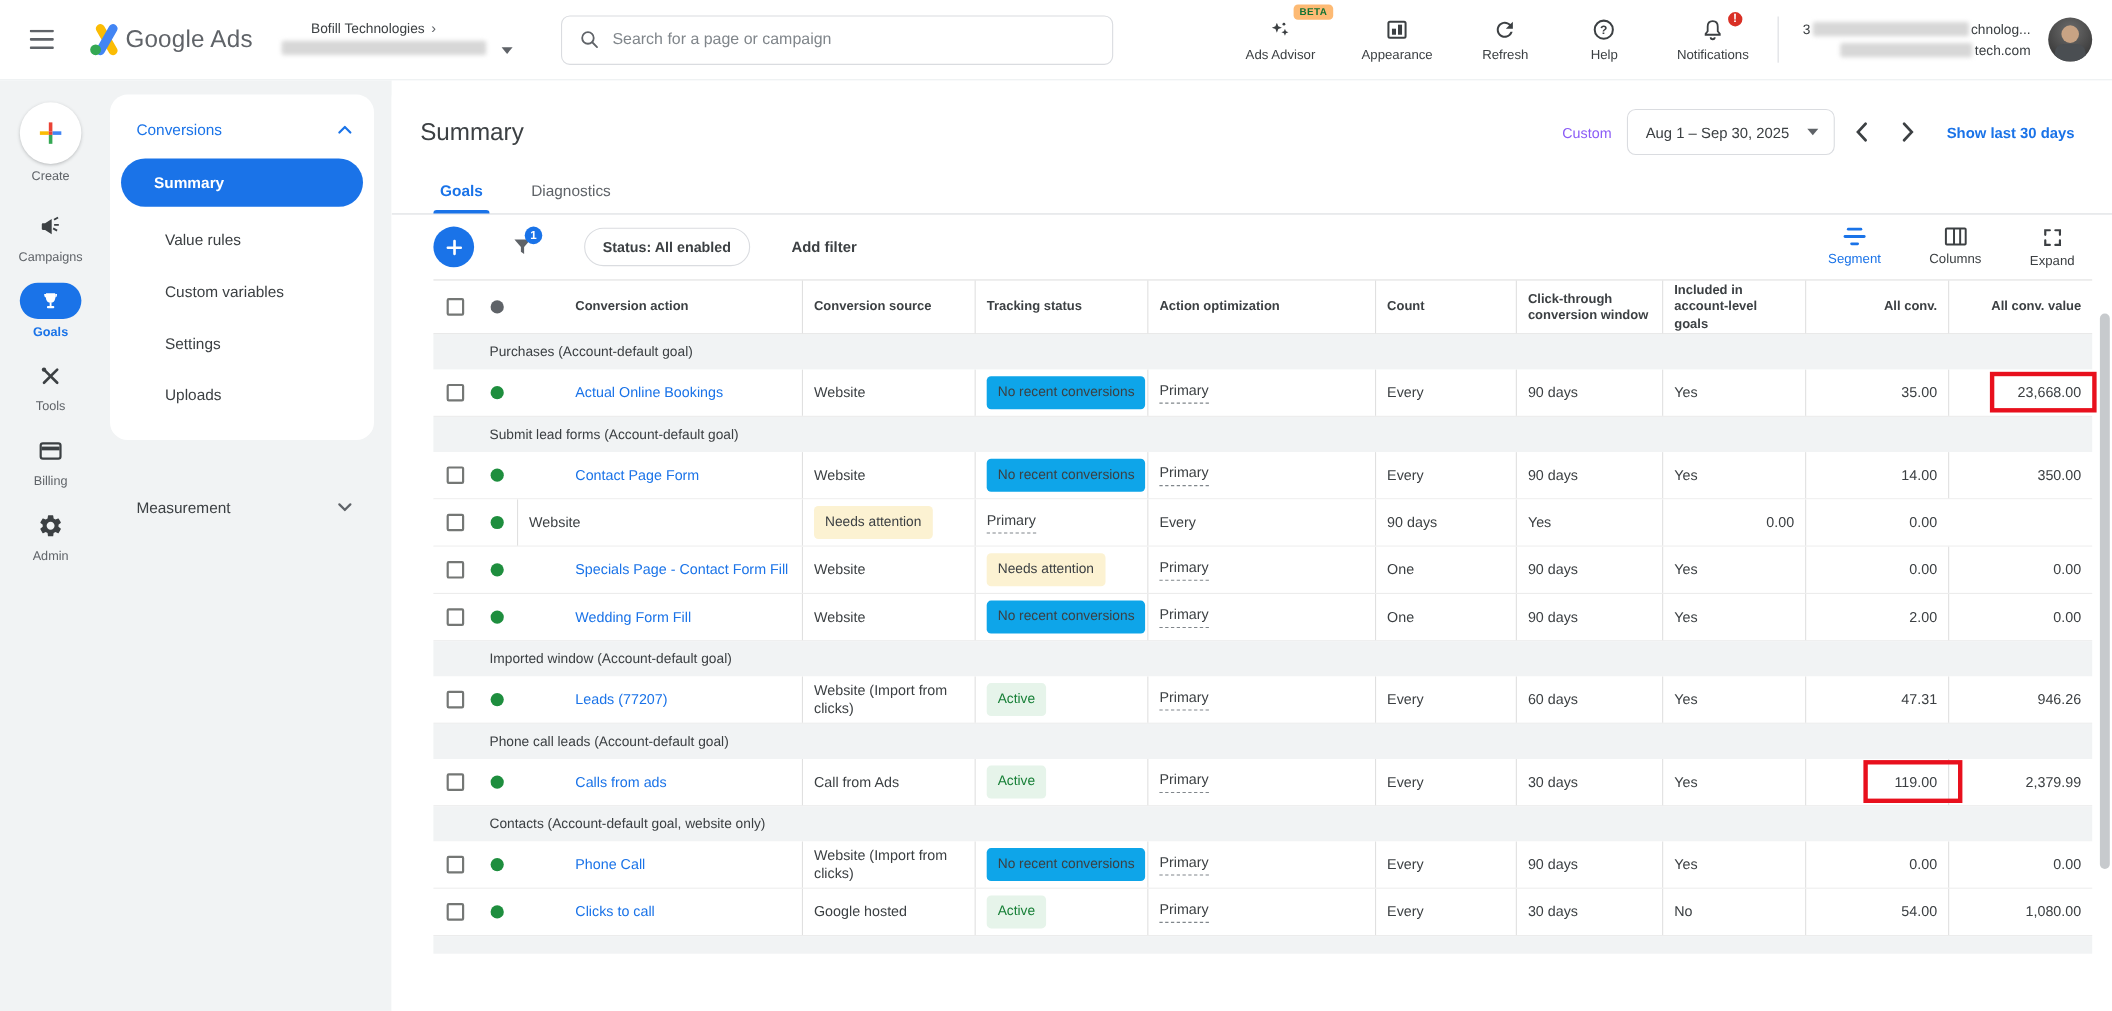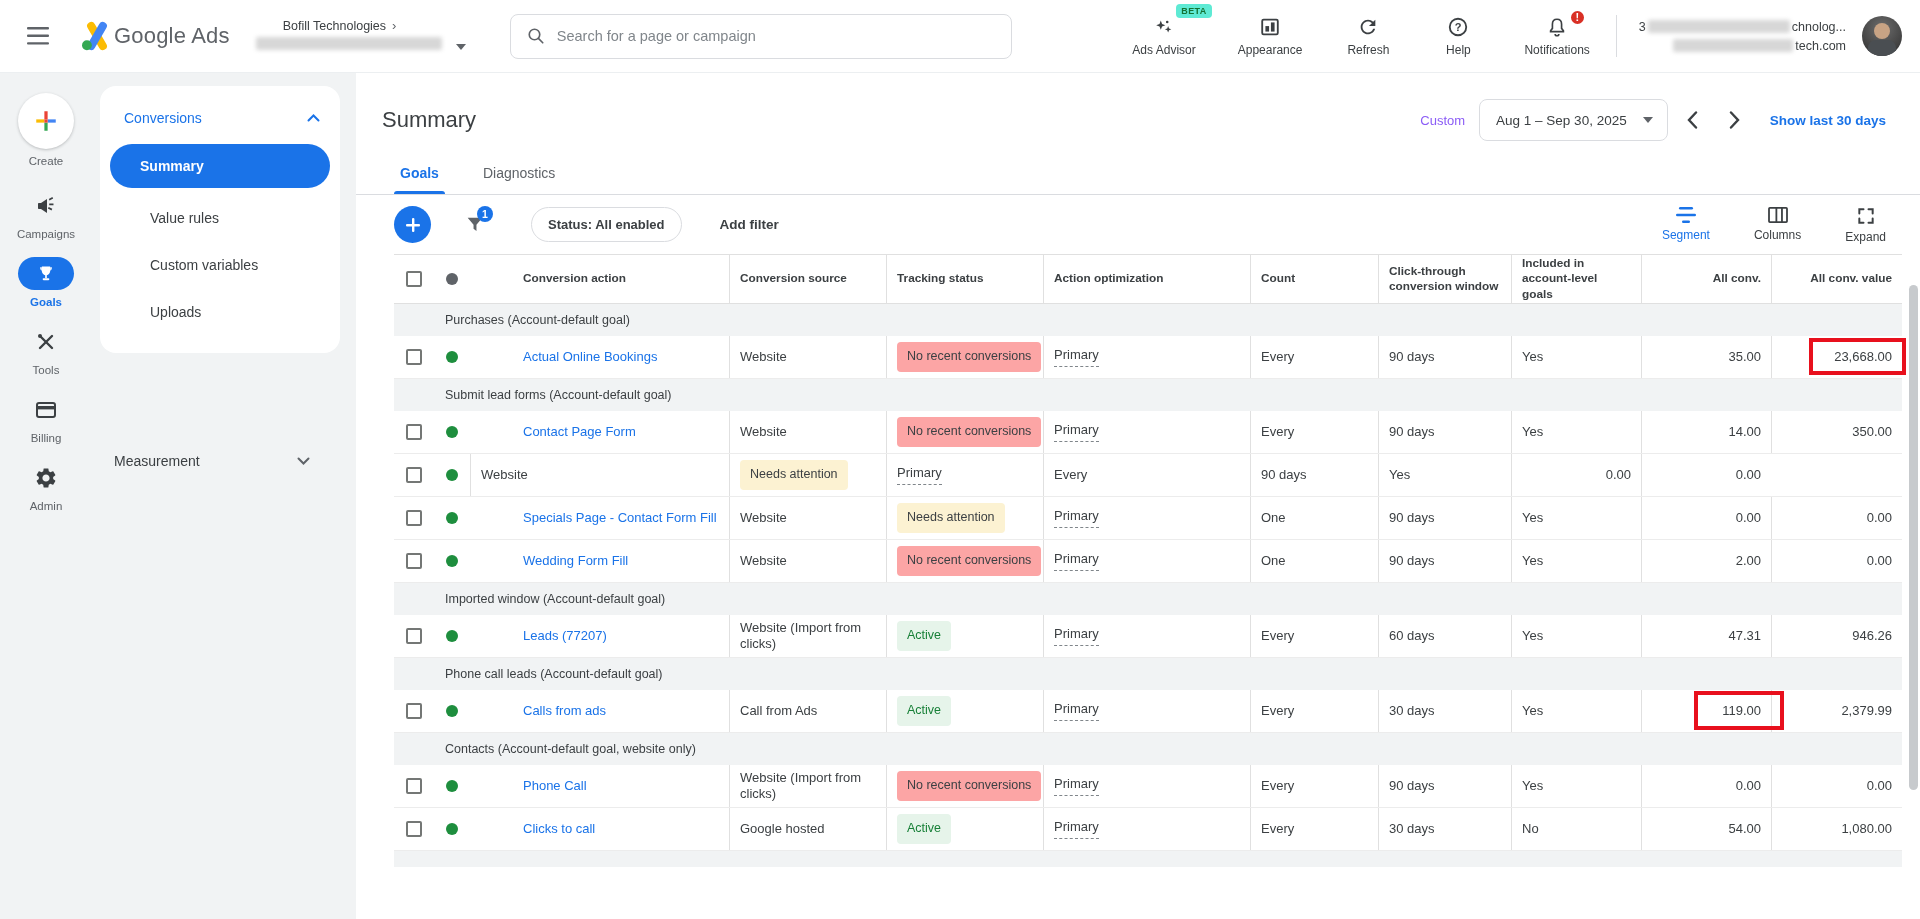--- a/index.html
+++ b/index.html
@@ -28,21 +28,21 @@
   .blurbar{background:#d7d7d7;filter:blur(2px);border-radius:2px;display:inline-block;height:13px;}
   .bc-caret{margin-left:14px;margin-top:18px;}
   .caret-down{width:0;height:0;border-left:5px solid transparent;border-right:5px solid transparent;border-top:6px solid #5f6368;display:inline-block;}
   .searchbox{margin-left:44px;width:502px;height:45px;border:1px solid #dadce0;border-radius:8px;
     display:flex;align-items:center;padding:0 16px;background:#fff;}
   .searchbox input{border:none;outline:none;font-size:14.5px;color:#3c4043;width:100%;margin-left:12px;font-family:inherit;background:transparent;}
   .searchbox input::placeholder{color:#80868b;}
   .top-actions{margin-left:auto;display:flex;align-items:center;gap:42px;}
   .top-item{display:flex;flex-direction:column;align-items:center;gap:5px;cursor:pointer;position:relative;min-width:48px;}
   .top-item .lbl{font-size:12px;color:#3c4043;white-space:nowrap;}
-  .beta-badge{position:absolute;top:-12px;right:-16px;background:#5eead4;color:#137333;font-size:9px;font-weight:bold;
+  .beta-badge{position:absolute;top:-12px;right:-16px;background:#fdba74;color:#137333;font-size:9px;font-weight:bold;
     padding:2px 5px;border-radius:4px;letter-spacing:.4px;}
   .notif-badge{position:absolute;top:-7px;right:4px;width:17px;height:17px;border-radius:50%;background:#d93025;color:#fff;
     font-size:11px;font-weight:bold;display:flex;align-items:center;justify-content:center;border:2px solid #fff;}
   .top-divider{width:1px;height:42px;background:#dadce0;margin:0 22px 0 26px;}
   .account{display:flex;flex-direction:column;gap:5px;font-size:12.5px;color:#3c4043;}
   .acct-line{display:flex;align-items:center;gap:2px;white-space:nowrap;}
   .avatar{width:40px;height:40px;border-radius:50%;margin-left:16px;overflow:hidden;background:radial-gradient(circle at 50% 30%,#6d6d6d,#2b2b2b);position:relative;flex:none;cursor:pointer;}
   .avatar .head{position:absolute;left:12px;top:7px;width:16px;height:16px;border-radius:50%;background:#c8a384;}
   .avatar .body{position:absolute;left:6px;top:24px;width:28px;height:16px;border-radius:8px 8px 0 0;background:#4a4e52;}
 
@@ -59,21 +59,21 @@
   .rail-icon{width:56px;height:33px;border-radius:17px;display:flex;align-items:center;justify-content:center;}
   .rail-item.active .rail-icon{background:var(--blue);}
   .rail-item.active .rail-label{color:var(--blue);font-weight:bold;}
 
   
   .subnav-card{position:absolute;left:100px;top:86px;width:240px;background:#fff;border-radius:16px;padding:14px 0 18px 0;}
   .subnav-head{display:flex;align-items:center;justify-content:space-between;padding:10px 20px 12px 24px;cursor:pointer;}
   .subnav-head .t{color:var(--blue);font-size:14px;}
   .subnav-item{height:47px;display:flex;align-items:center;padding-left:40px;font-size:14px;color:#3c4043;cursor:pointer;border-radius:24px;margin:0 10px;}
   .subnav-item.active{background:var(--blue);color:#fff;font-weight:bold;height:44px;margin:6px 10px;padding-left:30px;}
-  .measure-row{position:absolute;left:90px;top:446px;width:240px;display:flex;align-items:center;justify-content:space-between;
+  .measure-row{position:absolute;left:100px;top:446px;width:240px;display:flex;align-items:center;justify-content:space-between;
     padding:0 20px 0 24px;font-size:14px;color:#3c4043;cursor:pointer;height:30px;}
 
   
   .main{position:absolute;left:356px;top:73px;right:0;bottom:0;background:#fff;border-radius:16px 0 0 0;overflow:hidden;}
   .main-header{display:flex;align-items:center;justify-content:space-between;padding:26px 34px 14px 26px;}
   .page-title{font-size:22px;color:#3c4043;font-weight:normal;}
   .date-controls{display:flex;align-items:center;gap:8px;}
   .date-type{font-size:13px;color:#8b5cf6;margin-right:6px;margin-left:24px;}
   .date-box{border:1px solid #dadce0;border-radius:8px;height:42px;display:flex;align-items:center;gap:16px;
     padding:0 14px 0 16px;font-size:13.5px;color:#3c4043;cursor:pointer;}
@@ -113,21 +113,21 @@
   .trow{height:43px;border-bottom:1px solid #ececec;background:#fff;}
   .c{height:100%;display:flex;align-items:center;padding:0 10px;font-size:13px;color:#3c4043;position:relative;line-height:1.25;}
   .c.cb,.th.cb{justify-content:center;padding:0;}
   .c.dotc,.th.dotc{justify-content:center;padding:0;}
   .c.action{padding-left:53px;}
   .box{width:16px;height:16px;border:2px solid #747775;border-radius:2px;background:#fff;display:inline-block;cursor:pointer;}
   .gdot{width:12px;height:12px;border-radius:50%;background:var(--greendot);display:inline-block;}
   .hdot{width:12px;height:12px;border-radius:50%;background:#5f6368;display:inline-block;}
   .c a{color:var(--blue);text-decoration:none;cursor:pointer;}
   .chip{font-size:12.5px;padding:7px 10px;border-radius:4px;white-space:nowrap;}
-  .chip.neutral{background:#fca5a5;color:#3c4043;}
+  .chip.neutral{background:#0ea5e9;color:#3c4043;}
   .chip.warning{background:#fcf2d2;color:#3c4043;}
   .chip.positive{background:#e6f4ea;color:#188038;}
   .prim{border-bottom:1.5px dashed #80868b;padding-bottom:2px;cursor:pointer;}
   .hl-value::after{content:"";position:absolute;top:2px;bottom:3px;right:-4px;width:89px;border:4px solid var(--red);pointer-events:none;z-index:3;}
   .hl-conv::after{content:"";position:absolute;top:1px;bottom:2px;right:-13px;width:82px;border:4px solid var(--red);pointer-events:none;z-index:3;}
 
   .vscroll{position:absolute;right:2px;top:285px;width:9px;height:505px;background:#c7cacd;border-radius:5px;z-index:6;cursor:pointer;}
 
   .ico{display:block;}
 </style>
@@ -339,20 +339,23 @@
       </span>
     </div>
     <div class="subnav-item active">
         <span>Summary</span>
       </div>
     <div class="subnav-item">
         <span>Value rules</span>
       </div>
     <div class="subnav-item">
         <span>Custom variables</span>
+      </div>
+    <div class="subnav-item">
+        <span>Settings</span>
       </div>
     <div class="subnav-item">
         <span>Uploads</span>
       </div>
   </div>
 
   <div class="measure-row">
     <span>Measurement</span>
     <span>
       <svg class="ico" width="13" height="8" viewBox="0 0 13 8" fill="none" stroke="#5f6368" stroke-width="2" stroke-linecap="round">

